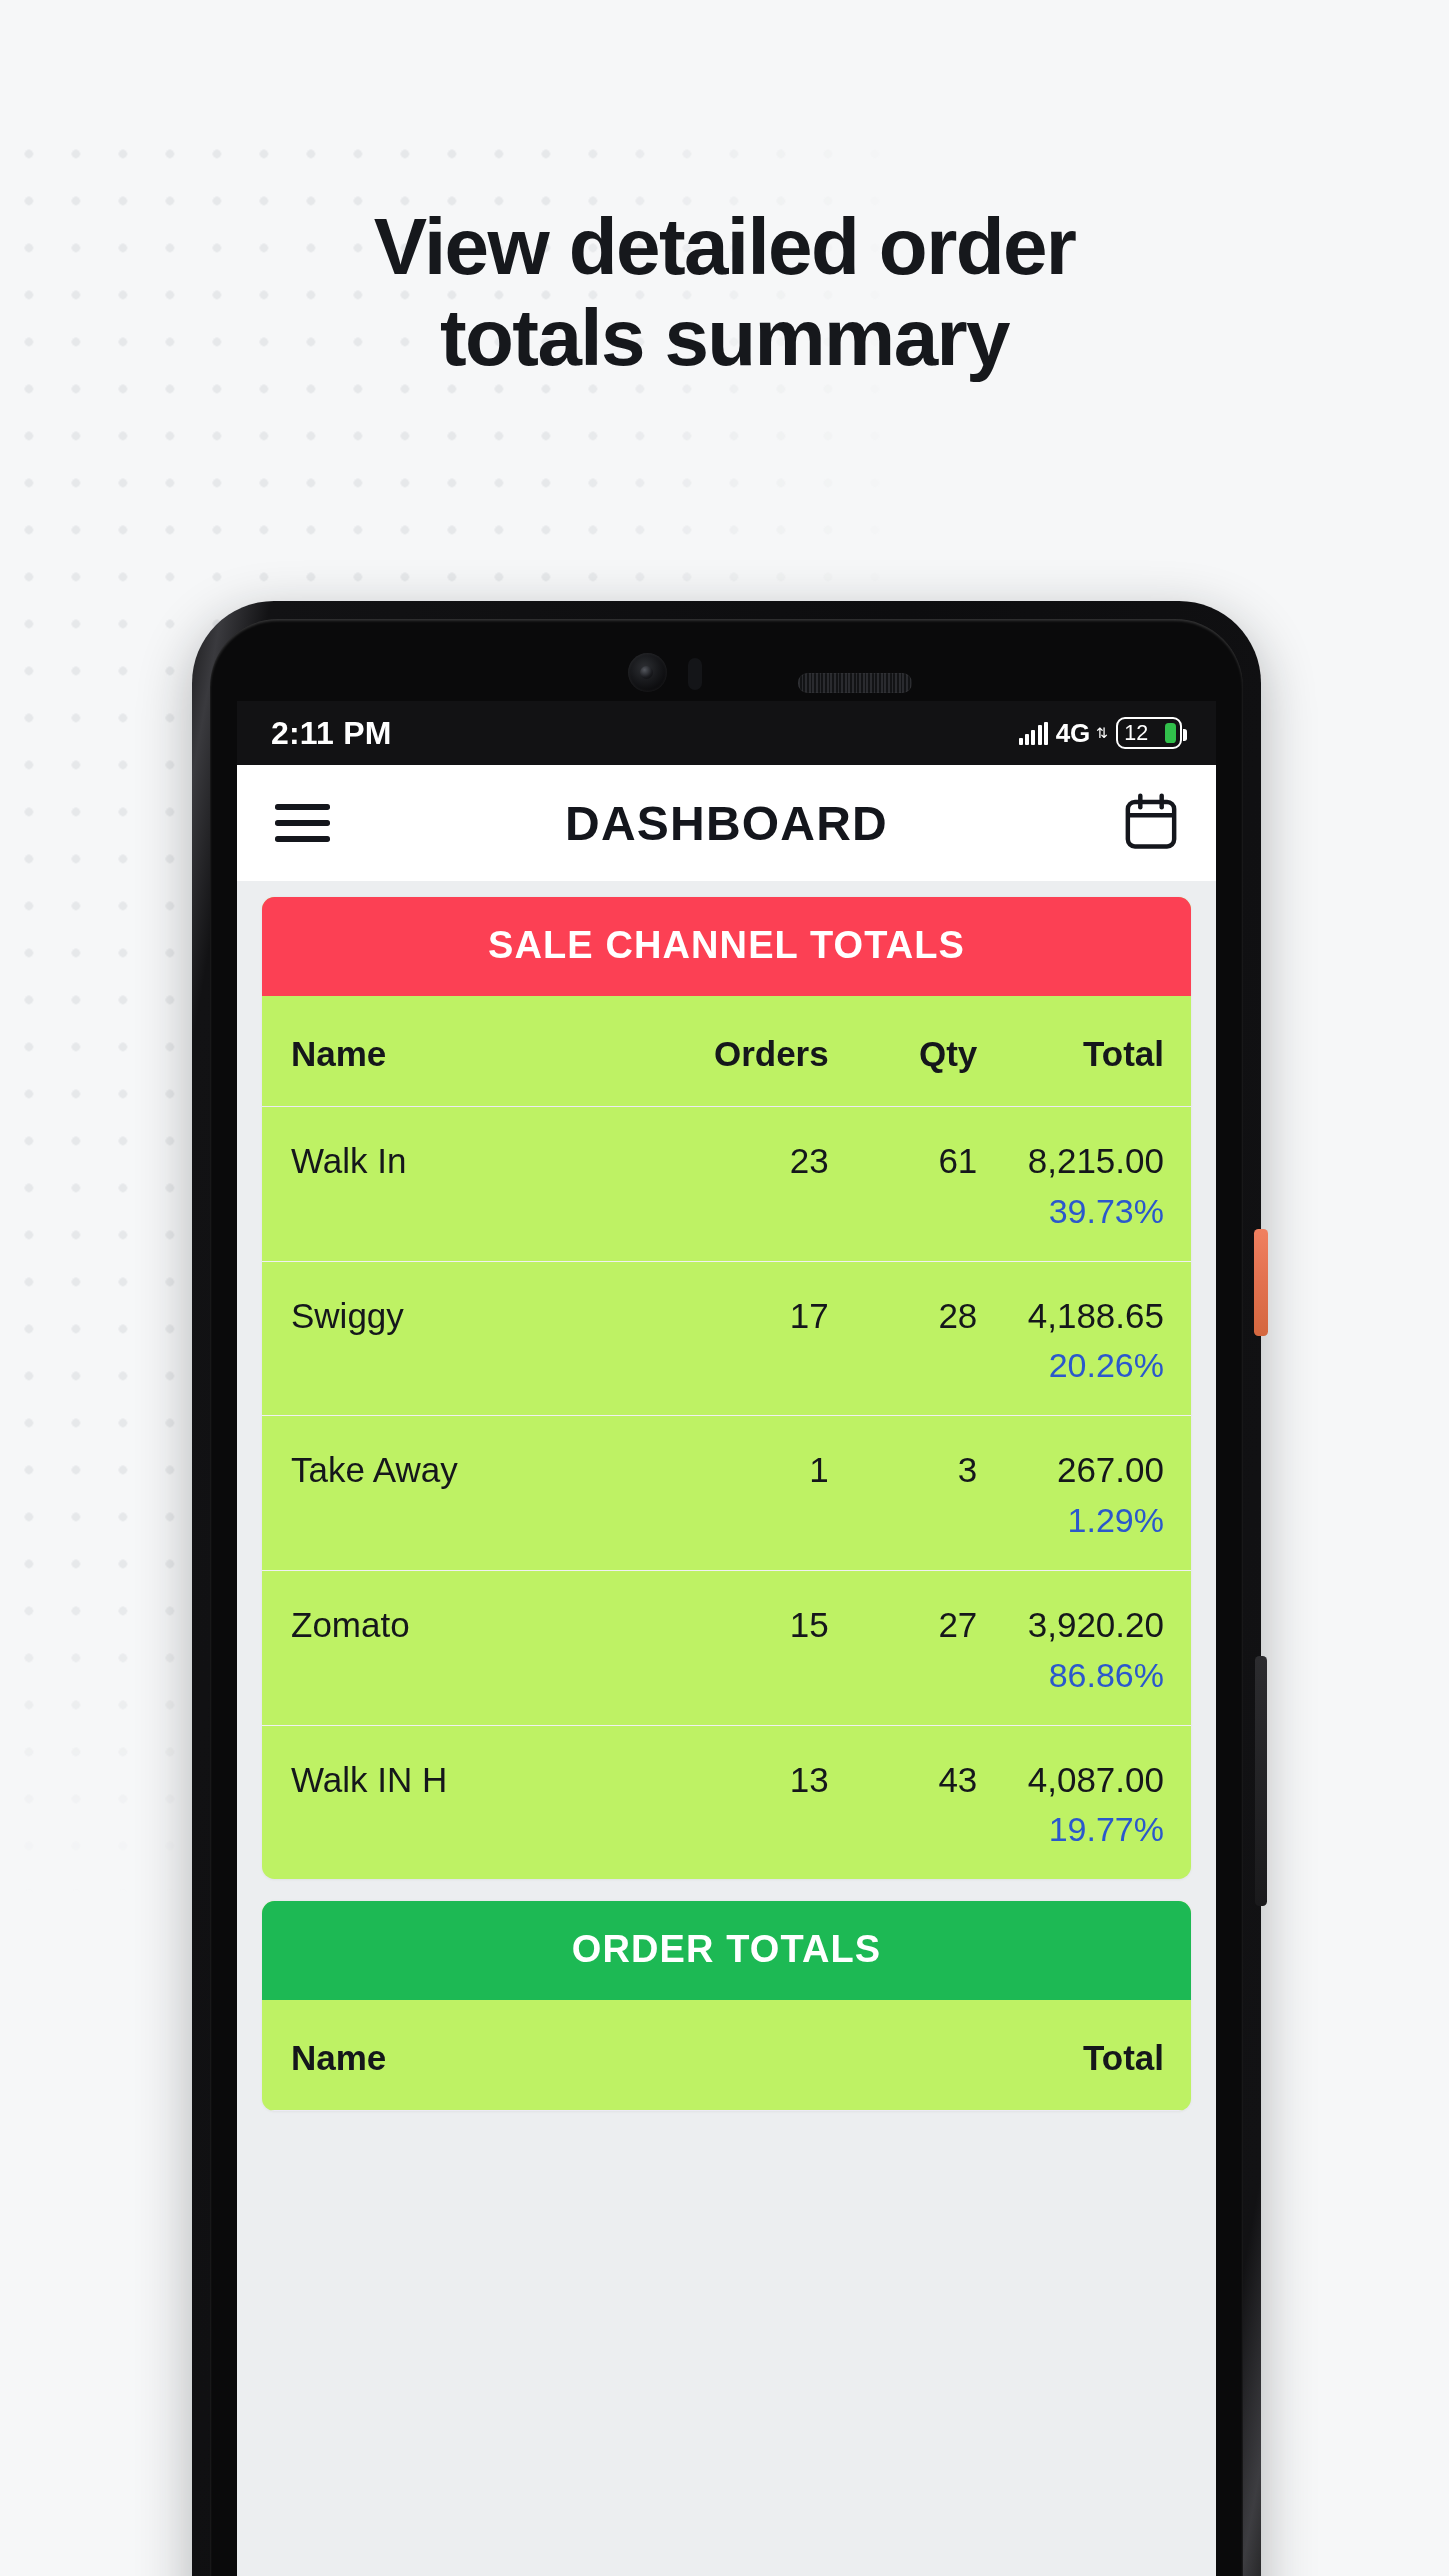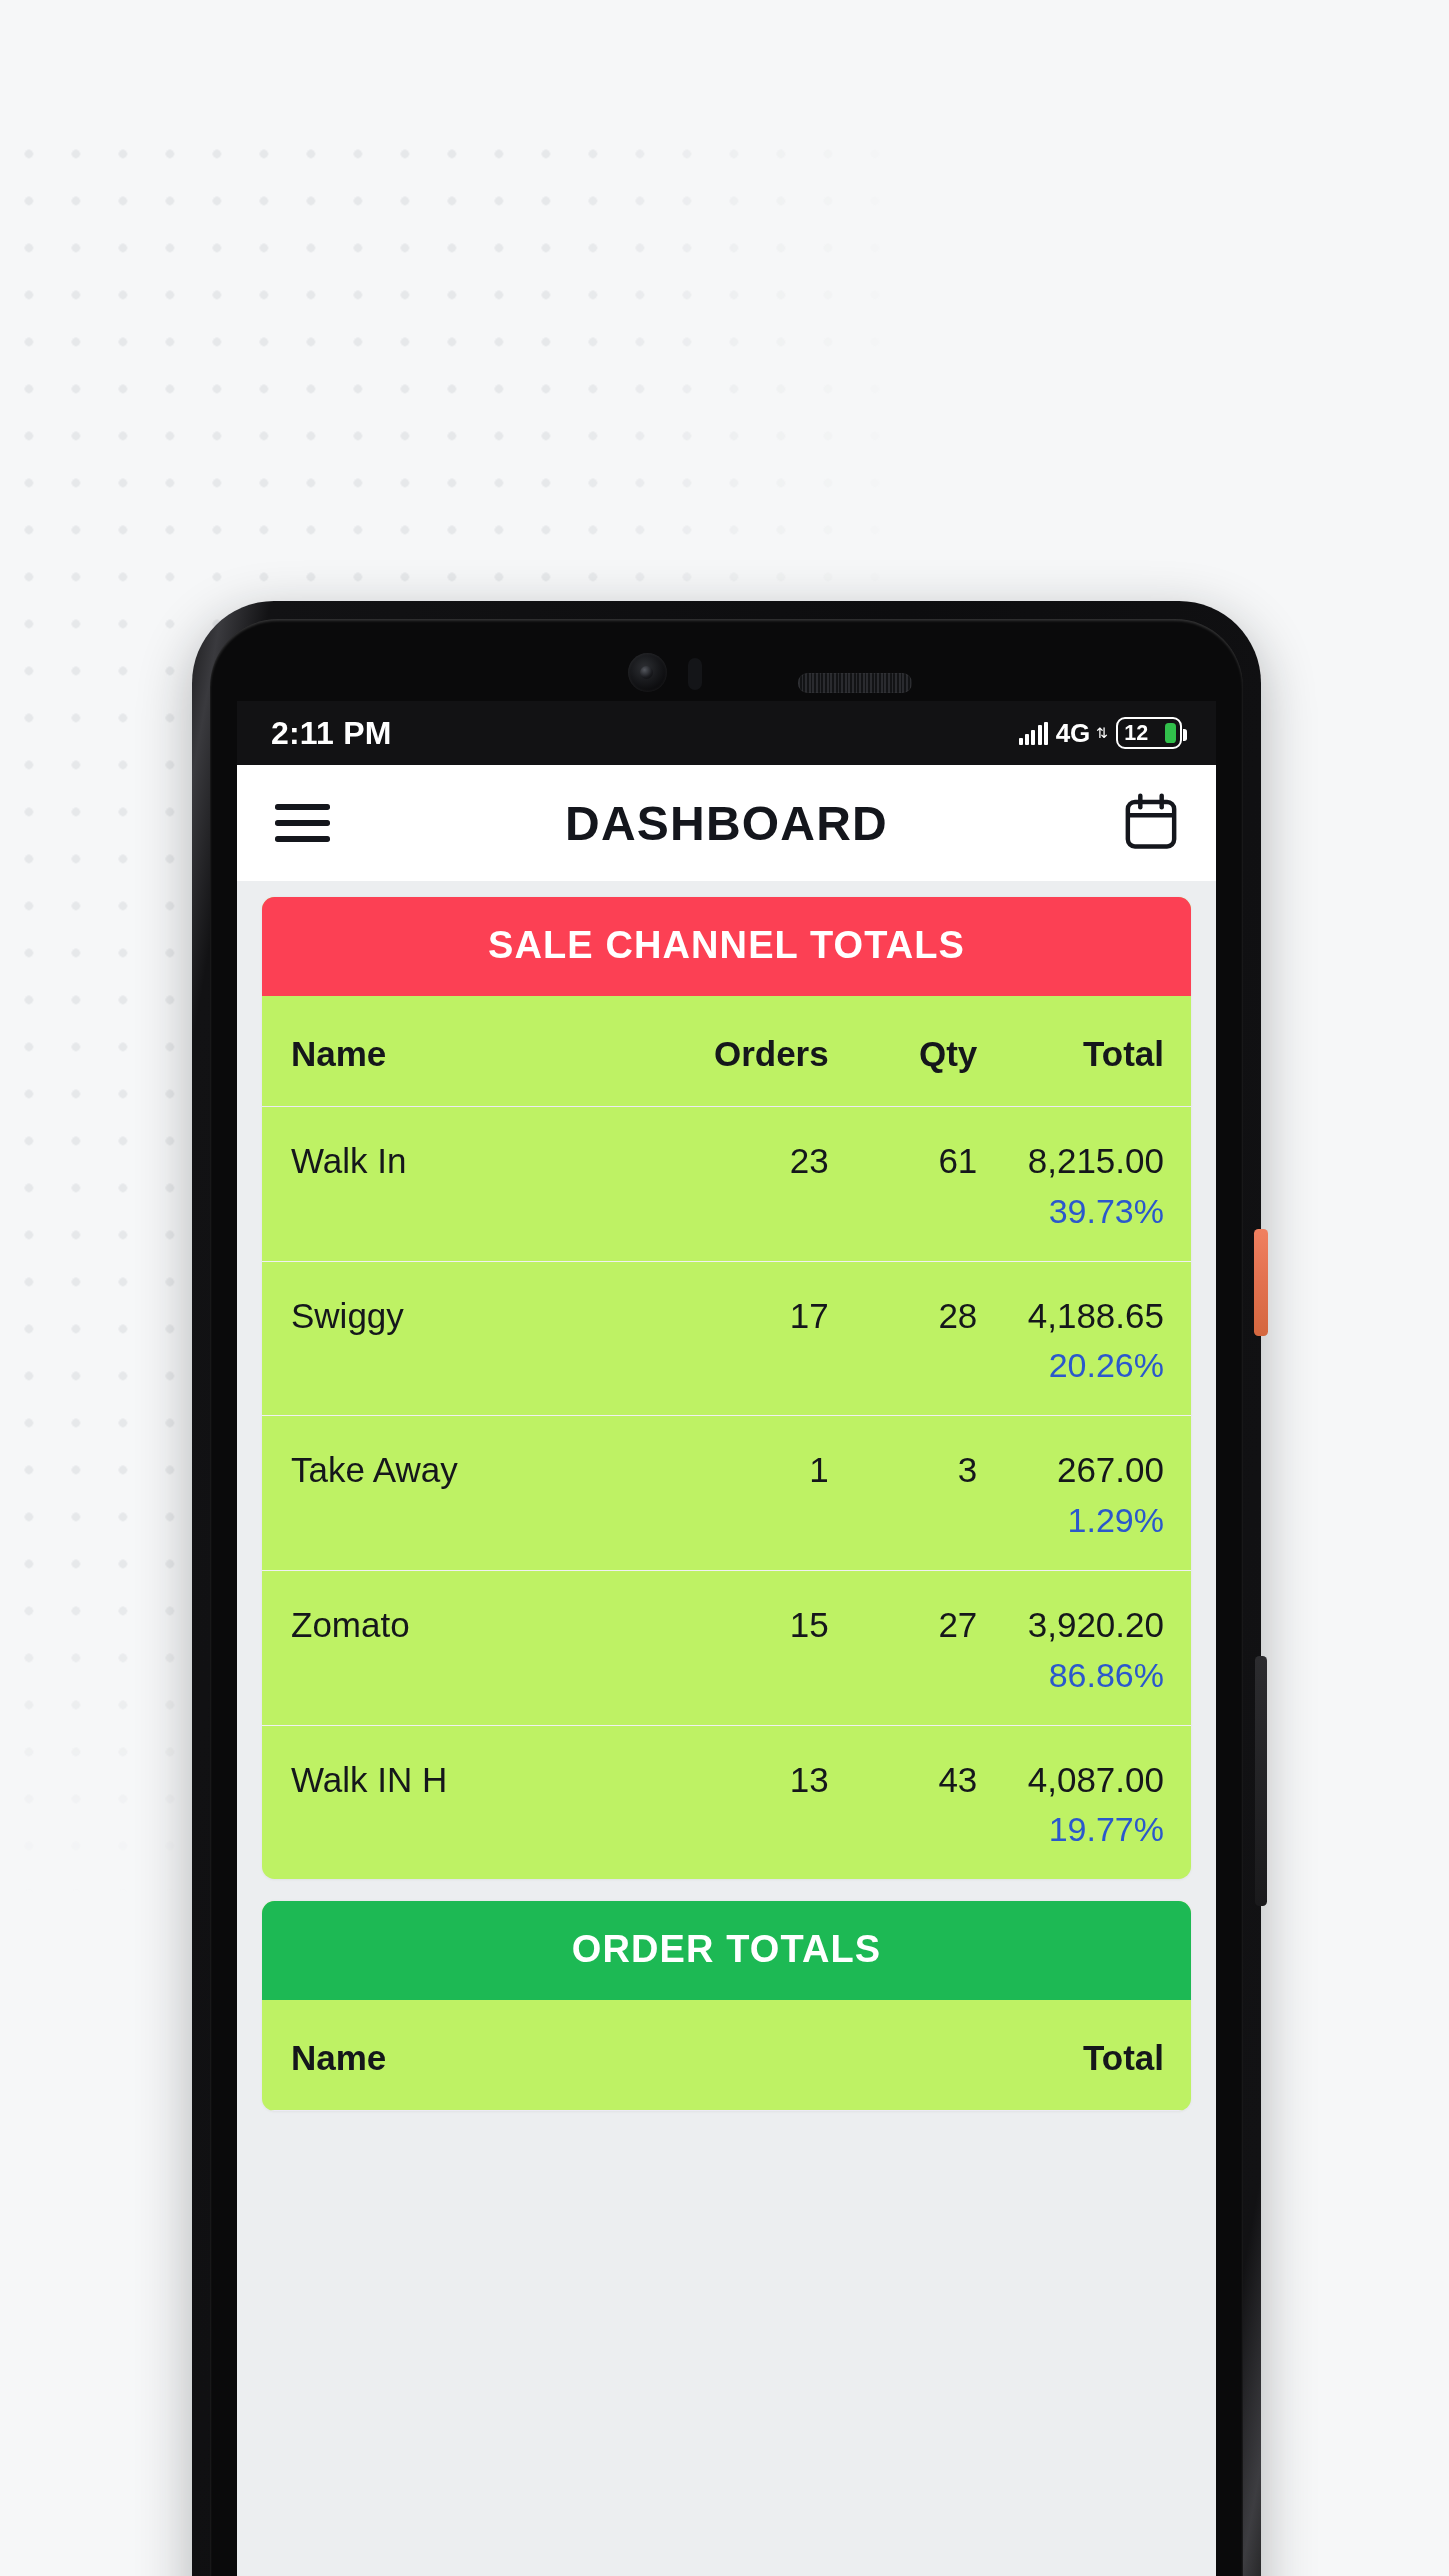--- a/index.html
+++ b/index.html
@@ -149,21 +149,21 @@
     padding-left:6.3px;
   }
   .battery::after {
     content:""; position:absolute; right:-7.2px; top:9.8px;
     width:4.5px; height:12.5px; background:#fff; border-radius:0 2.7px 2.7px 0;
   }
   .battery .fill {
     position:absolute; right:3.6px; top:3.6px; bottom:3.6px;
     width:11.6px; background:#31c04b; border-radius:3.6px;
   }
-  .battery .lvl { font-size:21.5px; font-weight:700; position:relative; z-index:2; }
+  .battery .lvl { font-size:21.5px; font-weight:400; position:relative; z-index:2; }
 
   
   .appbar {
     height:116px; background:#fff;
     display:flex; align-items:center;
     padding:0 38px;
     position:relative;
   }
   .hamburger { width:55px; display:flex; flex-direction:column; gap:9.8px; cursor:pointer; }
   .hamburger span { display:block; height:6.3px; background:#14161c; border-radius:2.7px; }
@@ -232,20 +232,24 @@
   .tbl-totals .c2 { width:45%; }
   .tbl-totals tbody td { padding:36px 0 34px 0; }
 </style>
 </head>
 <body>
 
 <div class="page">
 
   <div class="dot-field"></div>
 
+  <div class="headline">
+    <span class="hl-line">View detailed order</span>
+    <span class="hl-line">totals summary</span>
+  </div>
 
   <div class="phone">
     <div class="phone-body"></div>
     <div class="phone-rim"></div>
 
     <div class="front-cam">
       <div class="lens"></div>
     </div>
     <div class="prox-sensor"></div>
     <div class="earpiece"></div>

